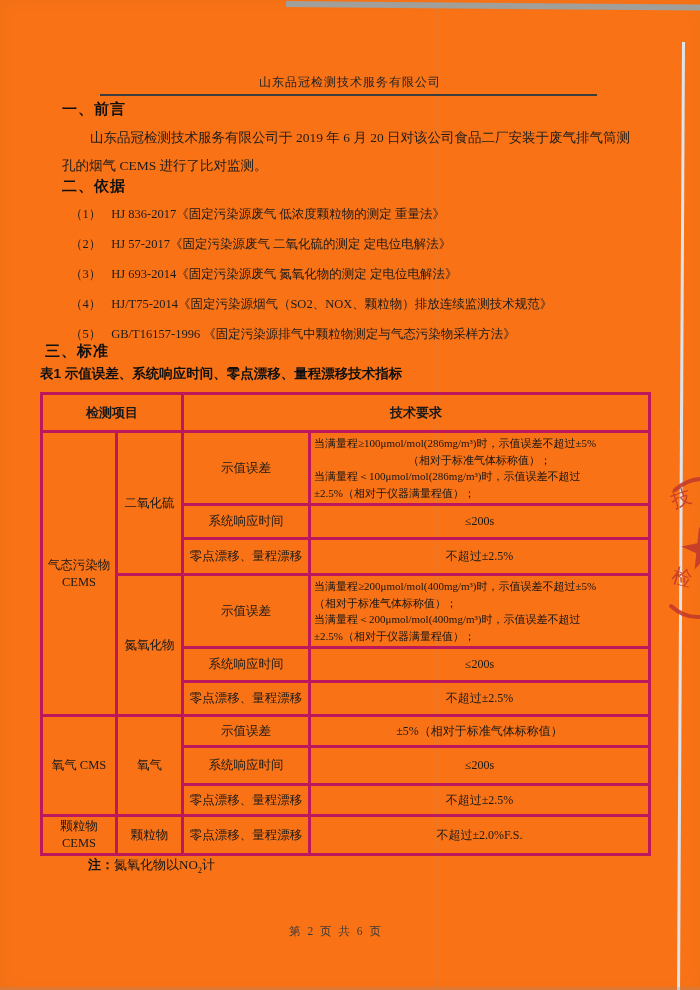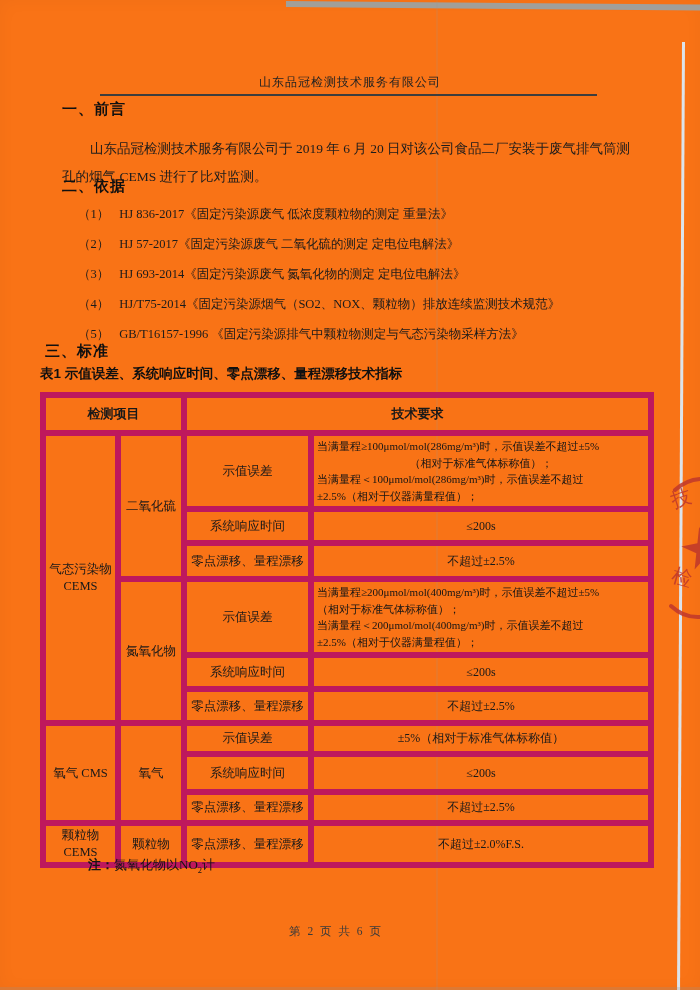--- a/index.html
+++ b/index.html
@@ -18,33 +18,33 @@
         color:#222;letter-spacing:1px;}
   .head-rule{position:absolute;top:94px;left:100px;width:497px;height:2px;background:#3d3d3d;}
 
   .h-sec{position:absolute;font-family:"Liberation Sans","DejaVu Sans",sans-serif;
         font-weight:bold;font-size:15px;color:#101010;letter-spacing:1px;}
   .h-preface{top:100px;left:62px;}
   .h-basis{top:177px;left:62px;}
   .h-standard{top:342px;left:45px;}
 
   .para{position:absolute;top:124px;left:62px;width:610px;font-size:13.5px;color:#1c1c1c;line-height:28px;}
-  .para .l1{padding-left:28px;white-space:nowrap;margin-top:11px;}
+  .para .l1{padding-left:28px;white-space:nowrap;}
   .para .l2{white-space:nowrap;}
 
   .refs{position:absolute;top:199px;left:70px;width:610px;font-size:12.5px;color:#1b1b1b;}
-  .ref{height:30px;line-height:30px;white-space:nowrap;margin-left:8px;}
+  .ref{height:30px;line-height:30px;white-space:nowrap;}
   .ref .no{margin-right:10px;}
 
   .table-title{position:absolute;top:365px;left:40px;font-family:"Liberation Sans","DejaVu Sans",sans-serif;
         font-weight:bold;font-size:13.5px;color:#101010;}
 
   table.tbl{position:absolute;top:392px;left:40px;width:608px;border-collapse:collapse;
         table-layout:fixed;font-size:12px;color:#191919;border:2px solid #1f1f1f;}
-  .tbl td{border:6px solid #be185d;padding:1px 3px;text-align:center;vertical-align:middle;overflow:hidden;}
+  .tbl td{border:3px solid #be185d;padding:1px 3px;text-align:center;vertical-align:middle;overflow:hidden;}
   .tbl .th{font-family:"Liberation Sans","DejaVu Sans",sans-serif;font-weight:bold;font-size:13px;}
   .tbl .sys{font-size:12.5px;line-height:17px;}
   .tbl .lbl{font-size:12.5px;}
   .tbl .val{font-size:12px;}
   .tbl .req-long{text-align:left;font-size:11px;line-height:16.5px;padding:2px 3px;color:#151515;}
   .req-long .cline{text-align:center;}
   .r38{height:38px;} .r72{height:72px;} .r34{height:34px;} .r36{height:36px;} .r31{height:31px;}
 
   .note{position:absolute;top:856px;left:88px;font-size:13px;color:#151515;white-space:nowrap;}
   .note .note-label{font-family:"Liberation Sans","DejaVu Sans",sans-serif;font-weight:bold;}

